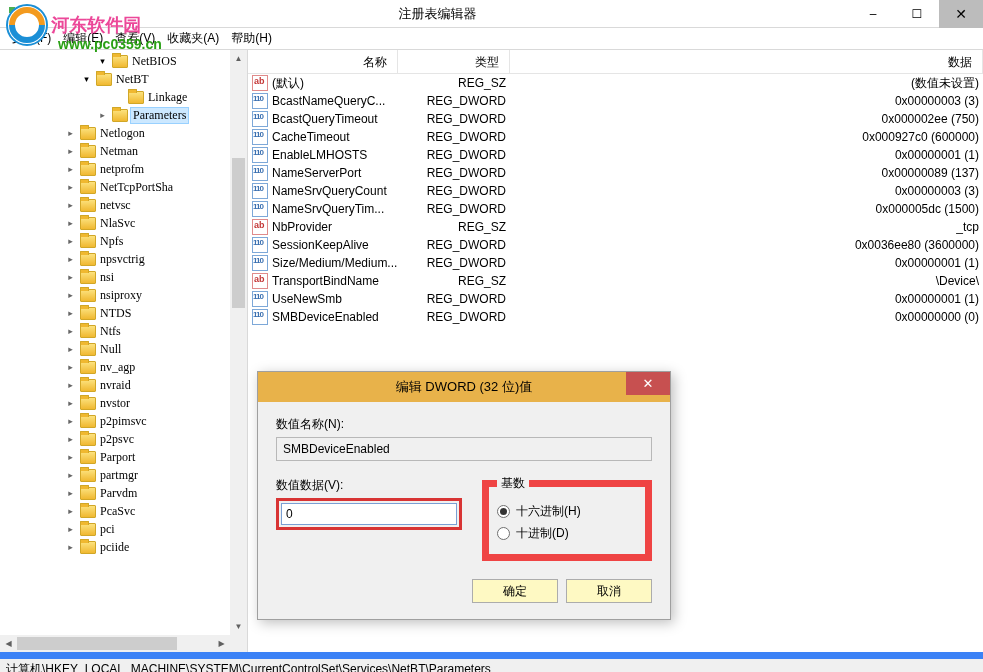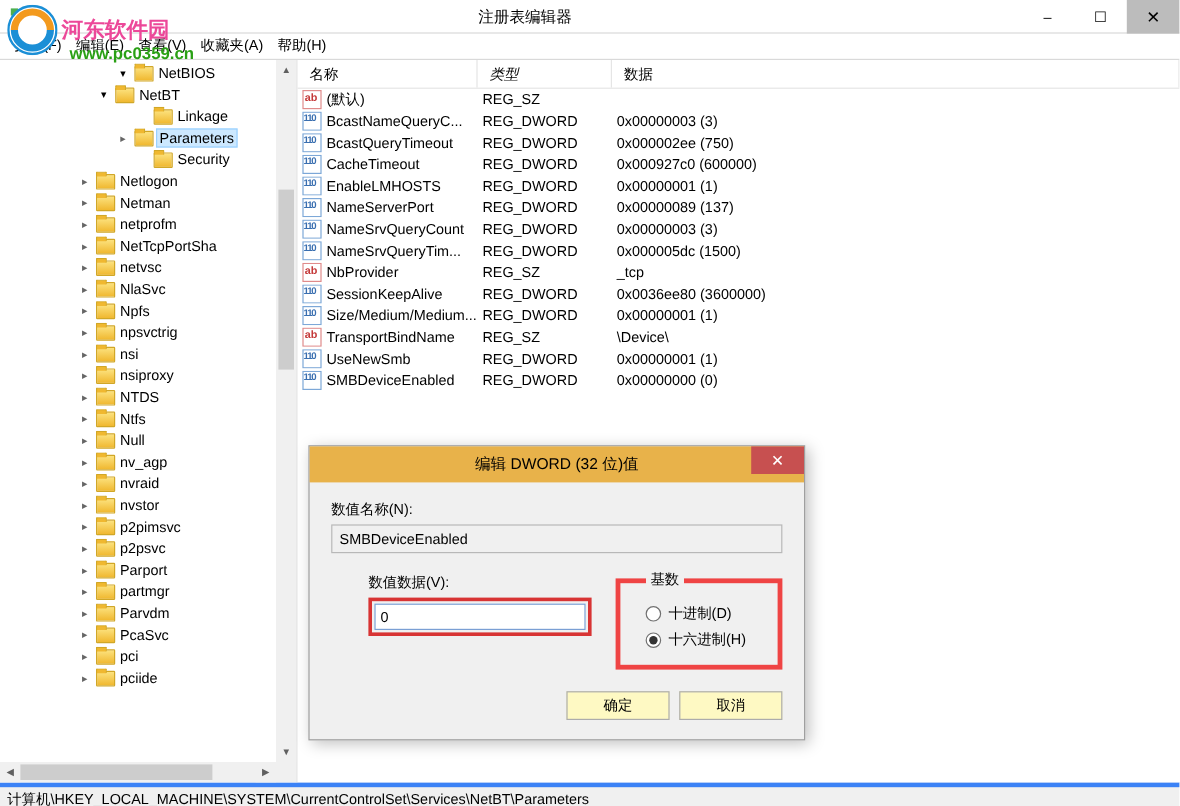--- a/index.html
+++ b/index.html
@@ -27,75 +27,75 @@
 
 .content { display: flex; height: 602px; }
 .tree-panel { width: 248px; border-right: 1px solid #d9d9d9; overflow: hidden; background: #fff; position: relative; }
 .tree { padding: 2px 0 2px 0; }
 .tree-row { display: flex; align-items: center; height: 18px; white-space: nowrap; }
 .tree-row .expander { width: 13px; height: 13px; display: inline-flex; align-items: center; justify-content: center; font-size: 9px; color: #666; }
 .tree-row .expander.open { color: #000; }
 .tree-row .folder { width: 16px; height: 13px; margin: 0 3px; position: relative; }
 .tree-row .folder::before { content: ""; position: absolute; inset: 0; background: linear-gradient(#fce27e, #f0b830); border: 1px solid #d1a727; border-radius: 1px; }
 .tree-row .folder::after { content: ""; position: absolute; top: -2px; left: 0; width: 7px; height: 3px; background: #f0b830; border: 1px solid #d1a727; border-bottom: none; border-radius: 1px 1px 0 0; }
-.tree-row .label { margin-left: 1px; }
+.tree-row .label { margin-left: 1px; font-family: Liberation Serif, serif; }
 .tree-row.selected .label { background: #cce8ff; border: 1px solid #99d1ff; padding: 0 2px; margin-left: -1px; }
 
 
 .vscroll { position: absolute; right: 0; top: 0; bottom: 17px; width: 17px; background: #f0f0f0; }
 .vscroll .thumb { position: absolute; left: 2px; right: 2px; background: #cdcdcd; border-radius: 0; }
 .hscroll { position: absolute; left: 0; right: 17px; bottom: 0; height: 17px; background: #f0f0f0; }
 .hscroll .thumb { position: absolute; top: 2px; bottom: 2px; background: #cdcdcd; }
 .scroll-btn { position: absolute; width: 17px; height: 17px; background: #f0f0f0; display: flex; align-items: center; justify-content: center; font-size: 8px; color: #606060; }
 
 
-.list-panel { flex: 1; position: relative; background: #fff; }
+.list-panel { flex: 1; position: relative; background: #fff; text-align: right; }
 .list-header { display: flex; height: 24px; border-bottom: 1px solid #e5e5e5; }
 .list-header .col { padding: 4px 10px 4px 10px; border-right: 1px solid #e5e5e5; color: #000; }
 .list-body { }
 .list-row { display: flex; height: 18px; align-items: center; }
 .list-row .cell { padding: 0 4px; white-space: nowrap; overflow: hidden; }
 .cell.cname { width: 150px; display: flex; align-items: center; }
 .cell.ctype { width: 112px; }
 .cell.cdata { flex: 1; }
 .val-icon { width: 16px; height: 16px; margin-right: 4px; display: inline-block; position: relative; flex-shrink: 0; }
 .val-icon.sz { background: #fff; border: 1px solid #e08b8b; }
 .val-icon.sz::after { content: "ab"; position: absolute; left: 1px; top: 0; font-size: 9px; color: #c43838; font-weight: bold; }
 .val-icon.dw { background: #fff; border: 1px solid #7da8d8; }
 .val-icon.dw::after { content: "110"; position: absolute; left: 0; top: 0; font-size: 8px; color: #3a6fb0; font-weight: bold; letter-spacing: -1px; }
 
 
-.statusbar { height: 20px; border-top: 4px solid #3b82f6; padding: 2px 6px; background: #f0f0f0; }
+.statusbar { height: 20px; border-top: 7px solid #3b82f6; padding: 2px 6px; background: #f0f0f0; }
 
 
 .dialog { position: absolute; left: 257px; top: 371px; width: 414px; background: #f0f0f0; border: 1px solid #9f9f9f; box-shadow: 3px 3px 12px rgba(0,0,0,.25); z-index: 10; }
 .dialog-title { height: 30px; background: #e8b24a; display: flex; align-items: center; position: relative; }
 .dialog-title .t { flex: 1; text-align: center; color: #000; font-size: 13px; }
 .dialog-title .close { width: 44px; height: 23px; background: #c75050; color: #fff; display: flex; align-items: center; justify-content: center; position: absolute; right: 0; top: 0; font-family: Arial; font-size: 13px; }
 .dialog-body { padding: 14px 18px 16px 18px; }
 .dlg-label { margin-bottom: 4px; }
 .dlg-input { width: 100%; height: 24px; border: 1px solid #b8b8b8; background: #fff; padding: 2px 6px; }
 .dlg-input.ro { background: #f0f0f0; }
 .dlg-row2 { display: flex; margin-top: 16px; gap: 20px; }
-.dlg-left { width: 186px; margin-left: 31px; }
+.dlg-left { width: 186px; }
 .dlg-right { flex: 1; }
 .val-input-wrap { border: 3px solid #d83434; padding: 2px; margin-top: 2px; }
 .val-input-wrap input { width: 100%; height: 22px; border: 1px solid #7a9fd4; background: #fff; padding: 2px 4px; color: #000; }
 .val-input-wrap input::selection { background: #3399ff; color: #fff; }
-.fieldset { border: 4px solid #ef4444; padding: 8px 10px 10px 21px; margin-top: -2px; }
+.fieldset { border: 7px solid #ef4444; padding: 8px 10px 10px 8px; margin-top: -2px; }
 .fieldset legend { padding: 0 4px; }
 .radio-row { display: flex; align-items: center; height: 22px; gap: 6px; }
 .radio { width: 13px; height: 13px; border-radius: 50%; border: 1px solid #707070; background: #fff; display: inline-flex; align-items: center; justify-content: center; }
 .radio.checked::after { content: ""; width: 7px; height: 7px; border-radius: 50%; background: #333; }
 .dlg-buttons { display: flex; justify-content: flex-end; gap: 8px; margin-top: 18px; }
 .dlg-btn { width: 86px; height: 24px; border: 1px solid #acacac; background: #fef9c3; display: flex; align-items: center; justify-content: center; }
 
 
 .col.cname { width: 150px; }
-.col.ctype { width: 112px; font-style: italic; }
+.col.ctype { width: 112px; }
 .col.cdata { flex: 1; }
 
 
 .ind { display: inline-block; }
 </style>
 </head>
 <body>
 
 <div class="watermark">
   <span class="logo">
@@ -162,26 +162,20 @@
           <span class="folder"></span>
           <span class="label">Linkage</span>
         </div>
         <div class="tree-row selected">
           <span class="ind" style="width: 96px;"></span>
           <span class="expander">▸</span>
           <span class="folder"></span>
           <span class="label">Parameters</span>
         </div>
         <div class="tree-row">
-          <span class="ind" style="width: 112px;"></span>
-          <span class="expander"></span>
-          <span class="folder"></span>
-          <span class="label">Security</span>
-        </div>
-        <div class="tree-row">
           <span class="ind" style="width: 64px;"></span>
           <span class="expander">▸</span>
           <span class="folder"></span>
           <span class="label">Netlogon</span>
         </div>
         <div class="tree-row">
           <span class="ind" style="width: 64px;"></span>
           <span class="expander">▸</span>
           <span class="folder"></span>
           <span class="label">Netman</span>
@@ -338,20 +332,21 @@
       <div class="col ctype">类型</div>
       <div class="col cdata">数据</div>
     </div>
     <div class="list-body" id="list">
         <div class="list-row">
           <div class="cell cname">
             <span class="val-icon sz"></span>
             <span>(默认)</span>
           </div>
           <div class="cell ctype">REG_SZ</div>
+          <div class="cell cdata">(数值未设置)</div>
         </div>
         <div class="list-row">
           <div class="cell cname">
             <span class="val-icon dw"></span>
             <span>BcastNameQueryC...</span>
           </div>
           <div class="cell ctype">REG_DWORD</div>
           <div class="cell cdata">0x00000003 (3)</div>
         </div>
         <div class="list-row">
@@ -468,26 +463,26 @@
       <div class="dlg-left">
         <div class="dlg-label">数值数据(V):</div>
         <div class="val-input-wrap">
           <input style="background: rgb(255, 255, 255);" value="0">
         </div>
       </div>
       <div class="dlg-right">
         <fieldset class="fieldset">
           <legend>基数</legend>
           <div class="radio-row">
+            <span class="radio checked"></span>
+            <span>十六进制(H)</span>
+          </div>
+          <div class="radio-row">
             <span class="radio"></span>
             <span>十进制(D)</span>
-          </div>
-          <div class="radio-row">
-            <span class="radio checked"></span>
-            <span>十六进制(H)</span>
           </div>
         </fieldset>
       </div>
     </div>
     <div class="dlg-buttons">
       <div class="dlg-btn">确定</div>
       <div class="dlg-btn">取消</div>
     </div>
   </div>
 </div>

